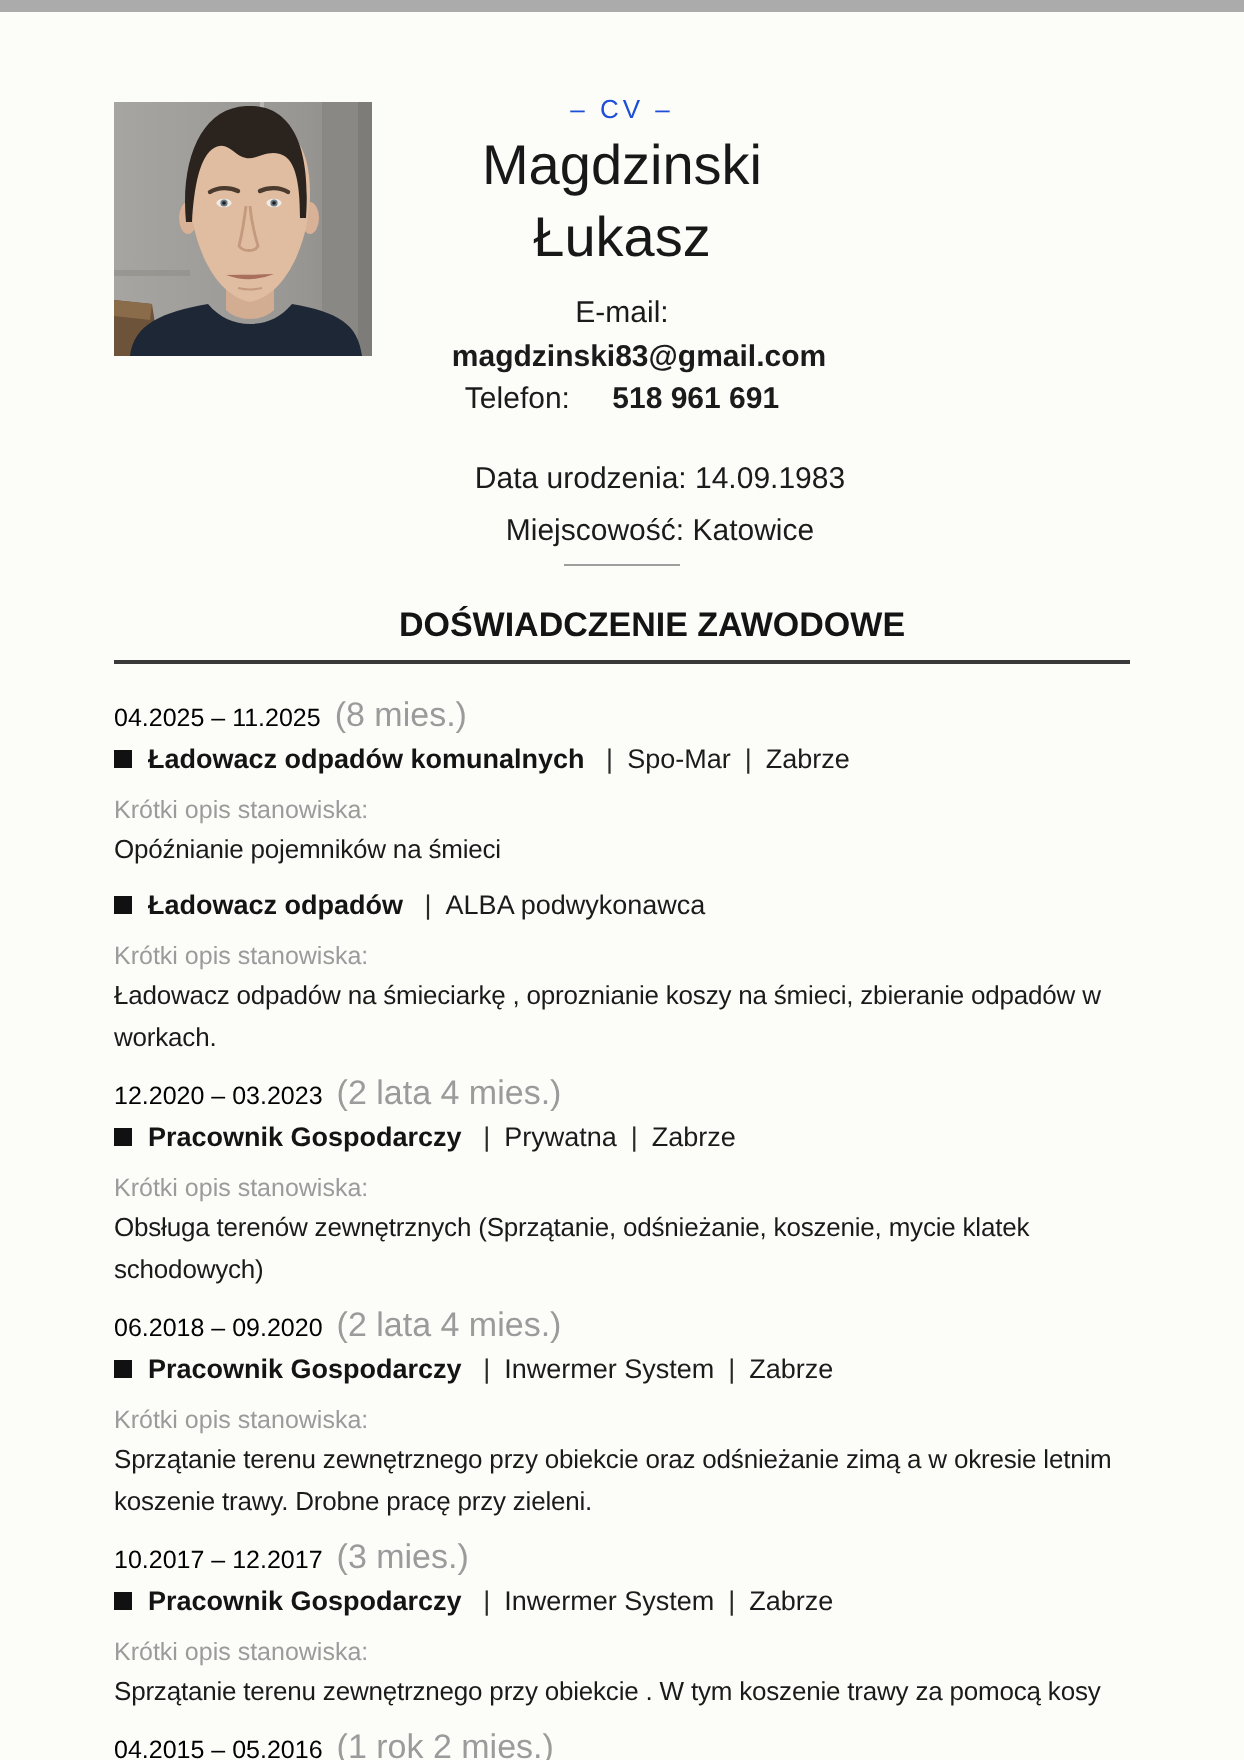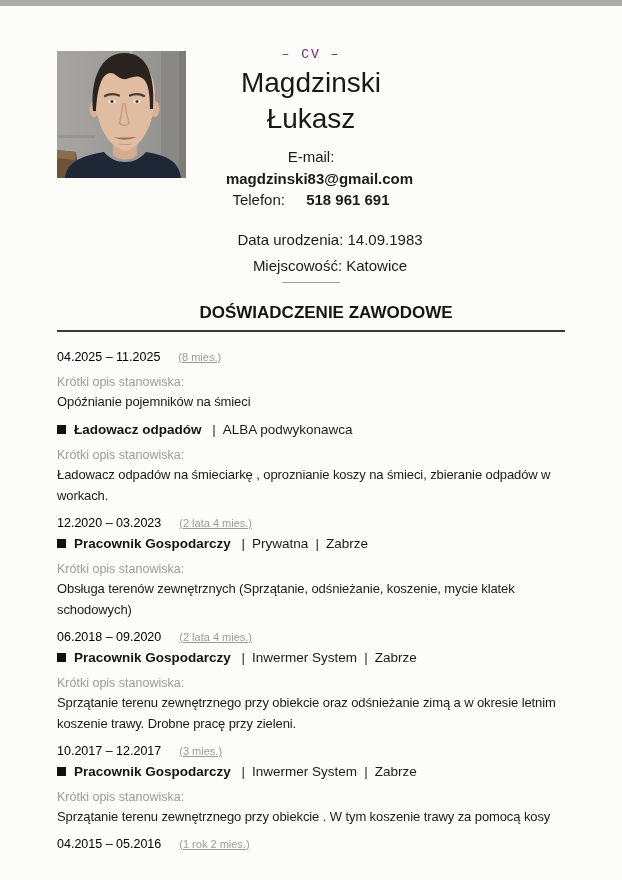--- a/index.html
+++ b/index.html
@@ -5,33 +5,33 @@
   html,body{margin:0;padding:0;}
   body{
     width:622px;height:880px;overflow:hidden;position:relative;
     background:#fcfcf9;color:#1f1f1f;
     font-family:"Liberation Sans","DejaVu Sans",sans-serif;
   }
   .topbar{height:6px;background:#ababab;}
   .photo{position:absolute;left:57px;top:51px;width:129px;height:127px;}
   .photo svg{display:block;width:100%;height:100%;}
   .header{text-align:center;padding-top:41px;}
-  .cv-label{font-size:13px;color:#701a75;letter-spacing:2px;font-family:Liberation Mono, monospace;}
+  .cv-label{font-size:13px;color:#1d4ed8;letter-spacing:2px;}
   .name{font-size:28px;line-height:30px;font-weight:normal;margin-top:6px;color:#181818;}
   .contact{margin-top:12px;font-size:15px;line-height:21.5px;color:#1b1b1b;}
   .b{font-weight:bold;margin-left:17px;}
   .contact2{margin-top:16px;font-size:15px;line-height:26px;color:#1b1b1b;padding-left:38px;}
   .short-divider{width:58px;border:none;border-top:1px solid #9e9e9e;margin:3px auto 0;}
   .section-title{font-size:17px;line-height:20px;font-weight:bold;text-align:center;margin-top:20px;color:#141414;padding-left:30px;}
   .section-rule{margin:7px 57px 0;border-top:2px solid #3a3a3a;height:0;}
   .exp-list{margin:16px 57px 0;}
   .entry{margin-bottom:8px;}
   .line-dates{font-size:12.5px;line-height:19px;color:#000;}
   .dates{color:#000;}
-  .duration{font-size:11px;color:#9b9b9b;margin-left:18px;text-decoration:underline;}
+  .duration{font-size:17px;color:#9b9b9b;margin-left:7px;}
   .line-title{font-size:13.5px;line-height:20px;margin-top:1px;color:#1b1b1b;}
   .bullet{display:inline-block;width:9px;height:9px;background:#111;margin-right:8px;}
   .job-title{font-weight:bold;color:#141414;}
   .sep{margin:0 7px;color:#2a2a2a;}
   .desc-label{font-size:12.5px;line-height:17px;color:#9b9b9b;margin-top:7px;}
   .desc{font-size:13px;line-height:21px;margin-top:0;color:#1a1a1a;white-space:pre-line;letter-spacing:-0.1px;}
 </style>
 </head>
 <body>
 
@@ -91,20 +91,23 @@
 </div>
 
 <div class="section-title">DOŚWIADCZENIE ZAWODOWE</div>
 <div class="section-rule"></div>
 
 <div class="exp-list" id="experience-list">
   <div class="entry">
     <div class="line-dates">
       <span class="dates">04.2025 – 11.2025</span><span class="duration">(8 mies.)</span>
     </div>
+    <div class="line-title">
+      <span class="bullet"></span><span class="job-title">Ładowacz odpadów komunalnych</span>
+    <span class="sep">|</span><span>Spo-Mar</span><span class="sep">|</span><span>Zabrze</span></div>
     <div class="desc-label">Krótki opis stanowiska:</div>
     <div class="desc">Opóźnianie pojemników na śmieci</div>
   </div>
 
   <div class="entry">
     <div class="line-title">
       <span class="bullet"></span><span class="job-title">Ładowacz odpadów</span>
     <span class="sep">|</span><span>ALBA podwykonawca</span></div>
     <div class="desc-label">Krótki opis stanowiska:</div>
     <div class="desc">Ładowacz odpadów na śmieciarkę , oproznianie koszy na śmieci, zbieranie odpadów w workach.</div>

